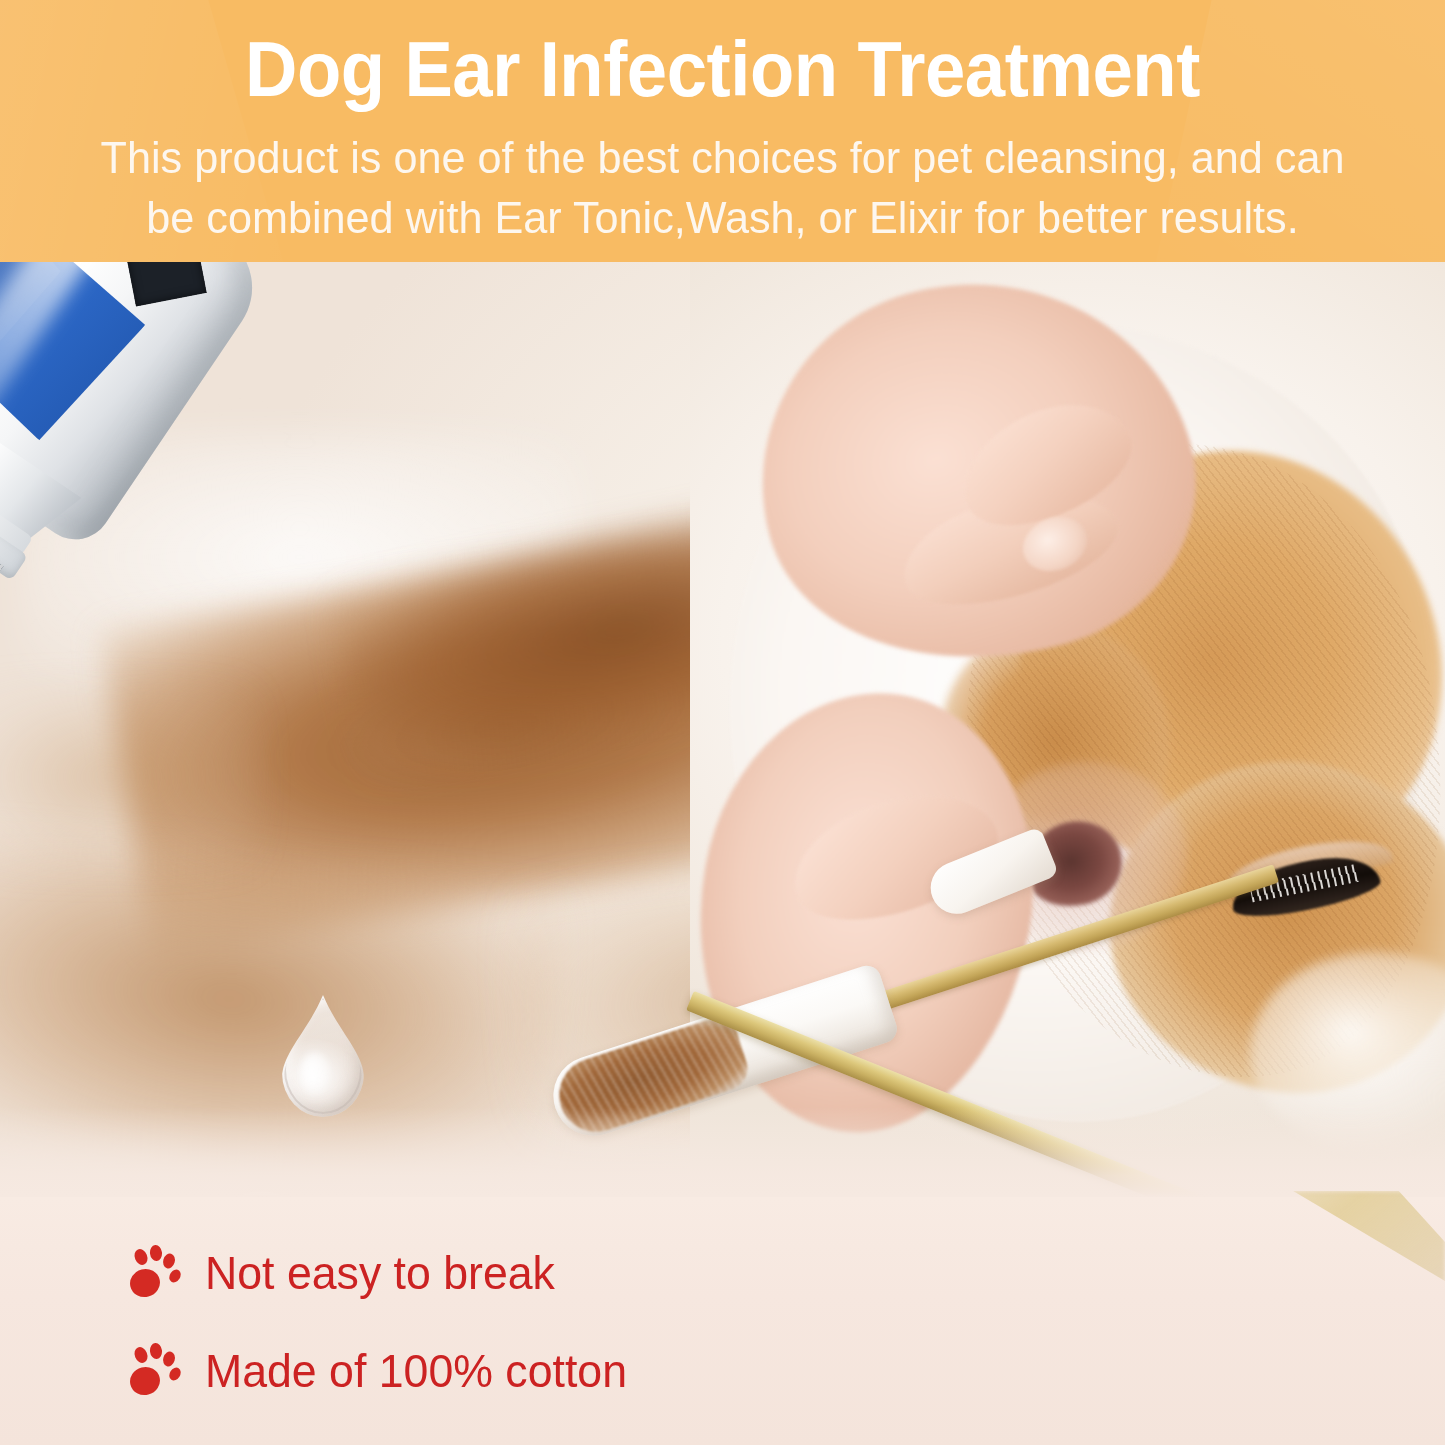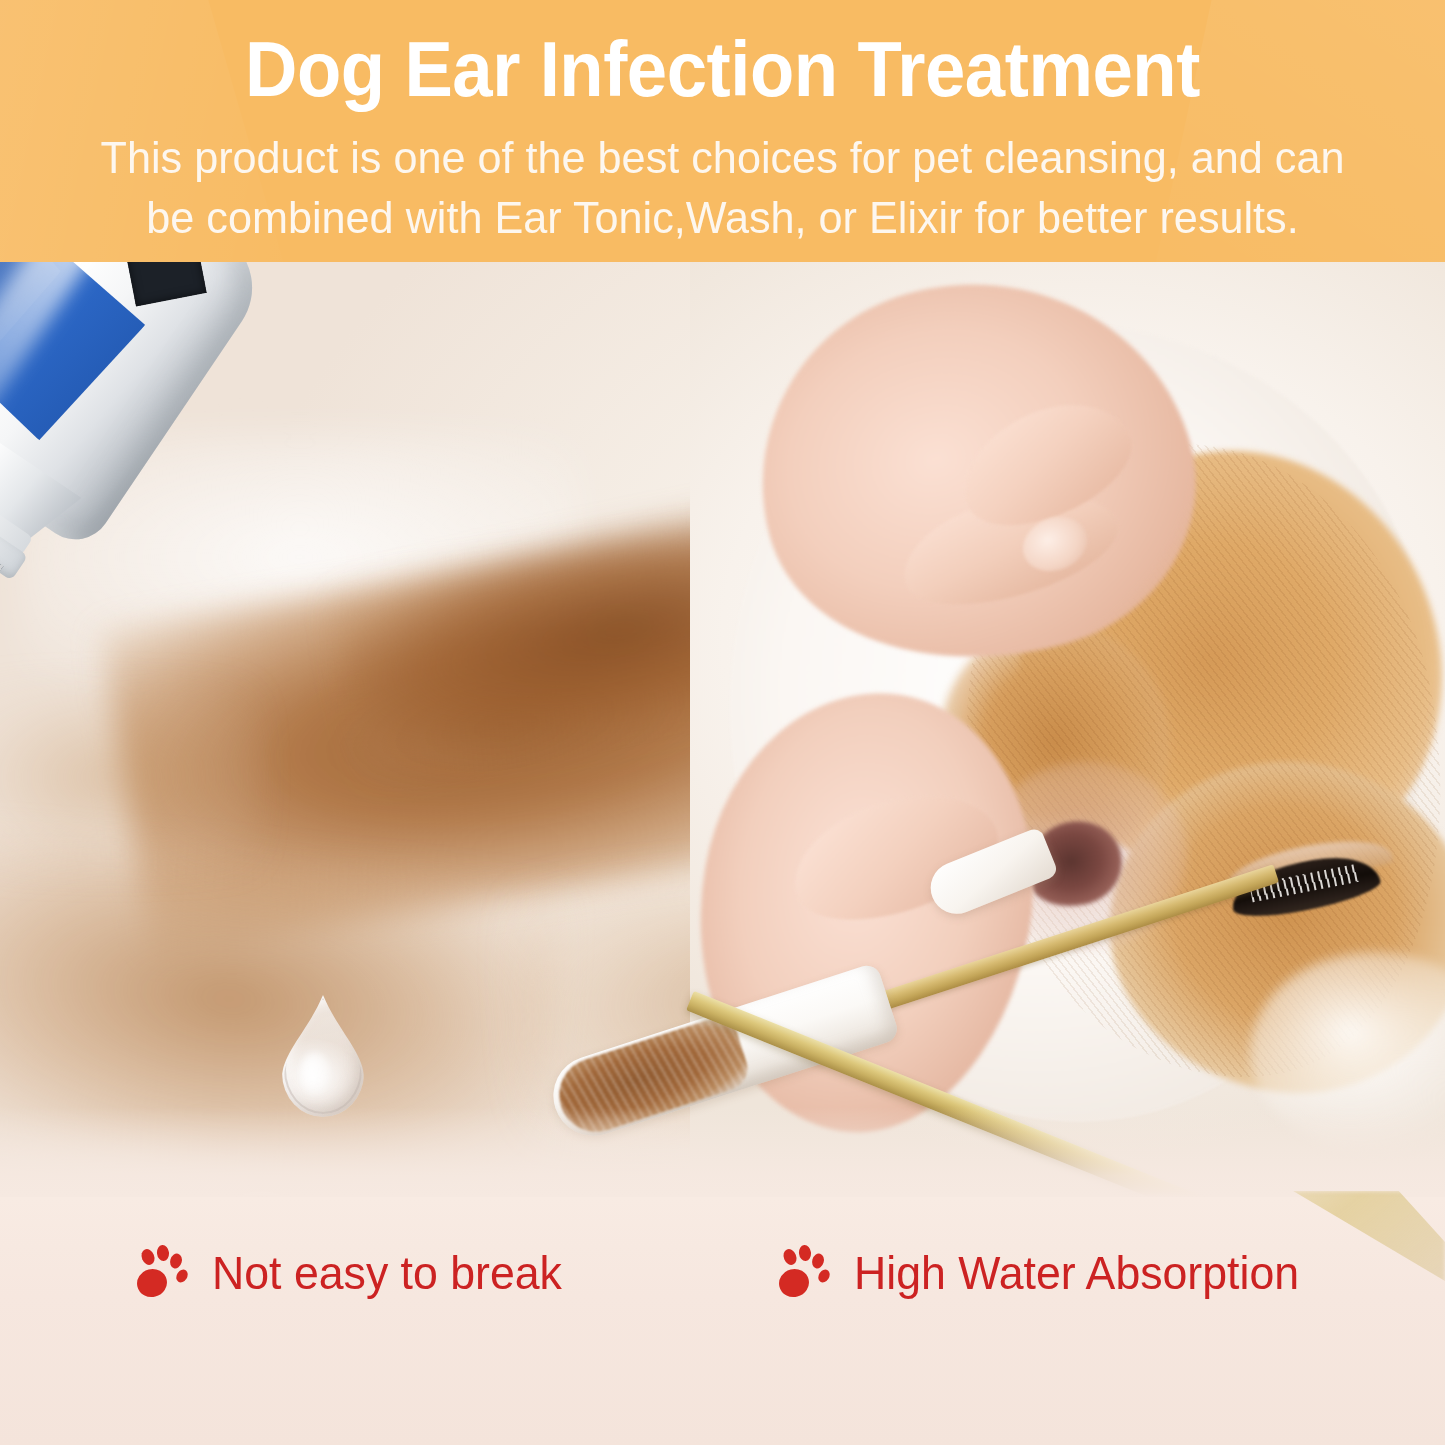--- a/index.html
+++ b/index.html
@@ -419,21 +419,21 @@
     background:linear-gradient(142deg, rgba(221,200,124,0) 0%, rgba(214,190,110,0.55) 48%, rgba(176,150,76,0.2) 100%);
     clip-path:polygon(54% 0%, 86% 0%, 100% 34%, 100% 60%);
     filter:blur(2px);
   }
   .feature-grid {
     position:absolute; left:0; top:0; width:1445px; height:248px;
   }
   .feature-item {
     position:absolute; display:flex; align-items:center; gap:22px;
   }
-  .feature-item.c0 { left:136px; }
+  .feature-item.c0 { left:129px; }
   .feature-item.c1 { left:778px; }
   .feature-item.r0 { top:48px; }
   .feature-item.r1 { top:146px; }
   .paw { width:54px; height:56px; flex:0 0 54px; position:relative; }
   .feature-label {
     font-size:47px; line-height:56px; color:#cc2222;
     font-weight:normal; white-space:nowrap;
     transform:scaleX(0.95); transform-origin:left center;
   }
 </style>
@@ -533,33 +533,33 @@
               <ellipse cx="12" cy="12" rx="6.2" ry="8.2" transform="rotate(-22 12 12)"></ellipse>
               <ellipse cx="27" cy="8" rx="6.0" ry="8.0" transform="rotate(-6 27 8)"></ellipse>
               <ellipse cx="40" cy="16" rx="5.8" ry="7.6" transform="rotate(16 40 16)"></ellipse>
               <ellipse cx="46" cy="31" rx="5.2" ry="6.8" transform="rotate(32 46 31)"></ellipse>
             </g>
           </svg>
         </span>
         <span class="feature-label">Not easy to break</span>
       </div>
 
-      <div class="feature-item c1 r0">
+
+      <div class="feature-item c0 r1">
         <span class="paw">
           <svg viewBox="0 0 54 56" width="54" height="56" aria-hidden="true">
             <g fill="#d42a23">
               <ellipse cx="16" cy="38" rx="15" ry="14" transform="rotate(-14 16 38)"></ellipse>
               <ellipse cx="12" cy="12" rx="6.2" ry="8.2" transform="rotate(-22 12 12)"></ellipse>
               <ellipse cx="27" cy="8" rx="6.0" ry="8.0" transform="rotate(-6 27 8)"></ellipse>
               <ellipse cx="40" cy="16" rx="5.8" ry="7.6" transform="rotate(16 40 16)"></ellipse>
               <ellipse cx="46" cy="31" rx="5.2" ry="6.8" transform="rotate(32 46 31)"></ellipse>
             </g>
           </svg>
         </span>
-        <span class="feature-label">High Water Absorption</span>
+        <span class="feature-label">Made of 100% cotton</span>
       </div>
-
 
 
     </div>
   </div>
 
 </div>
 
 </body></html>

